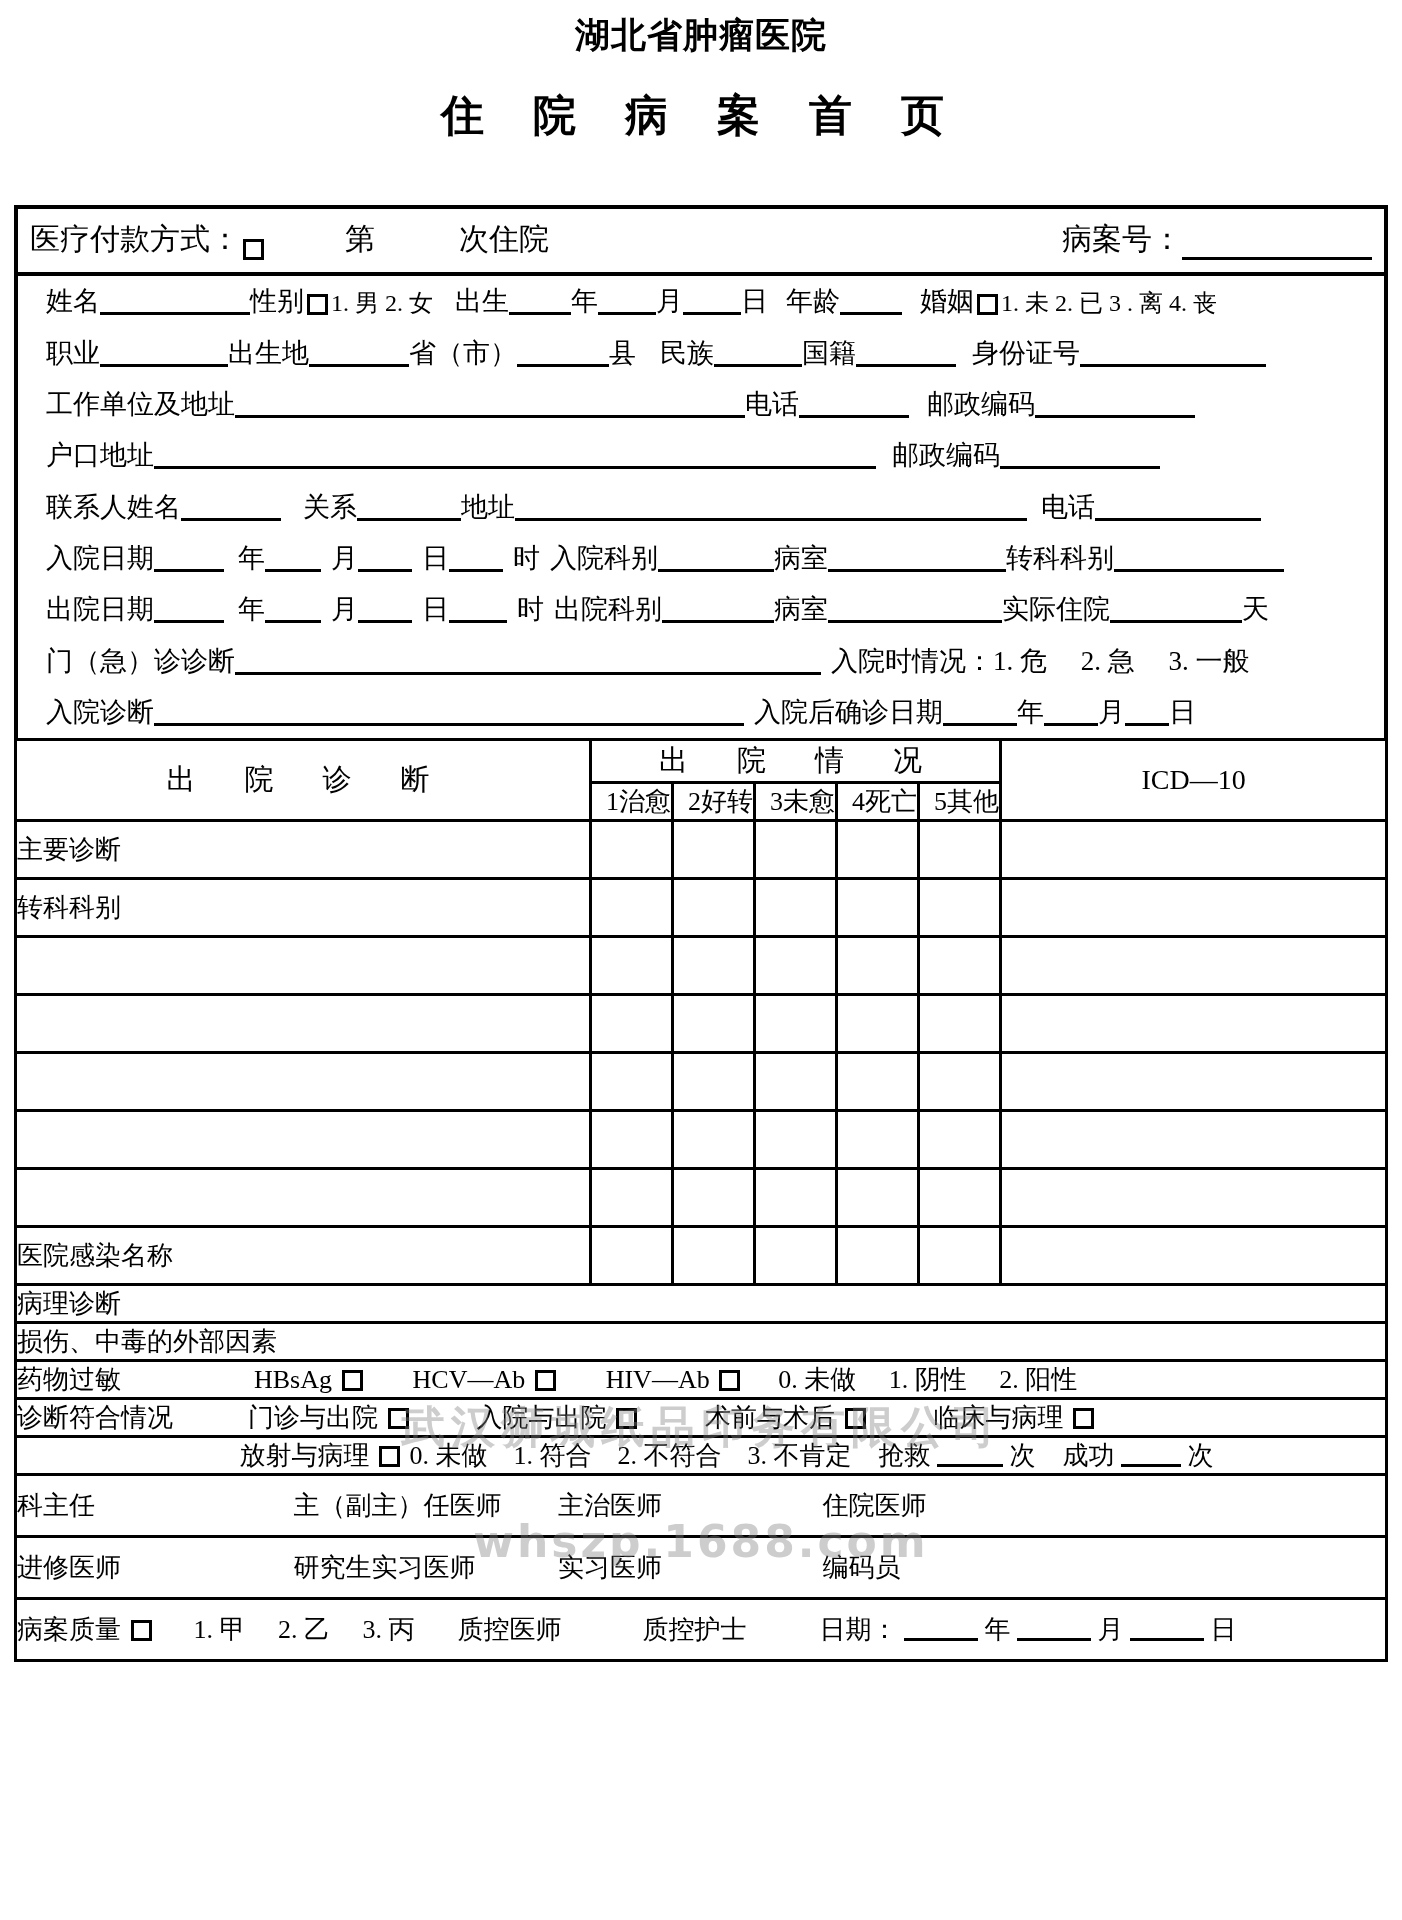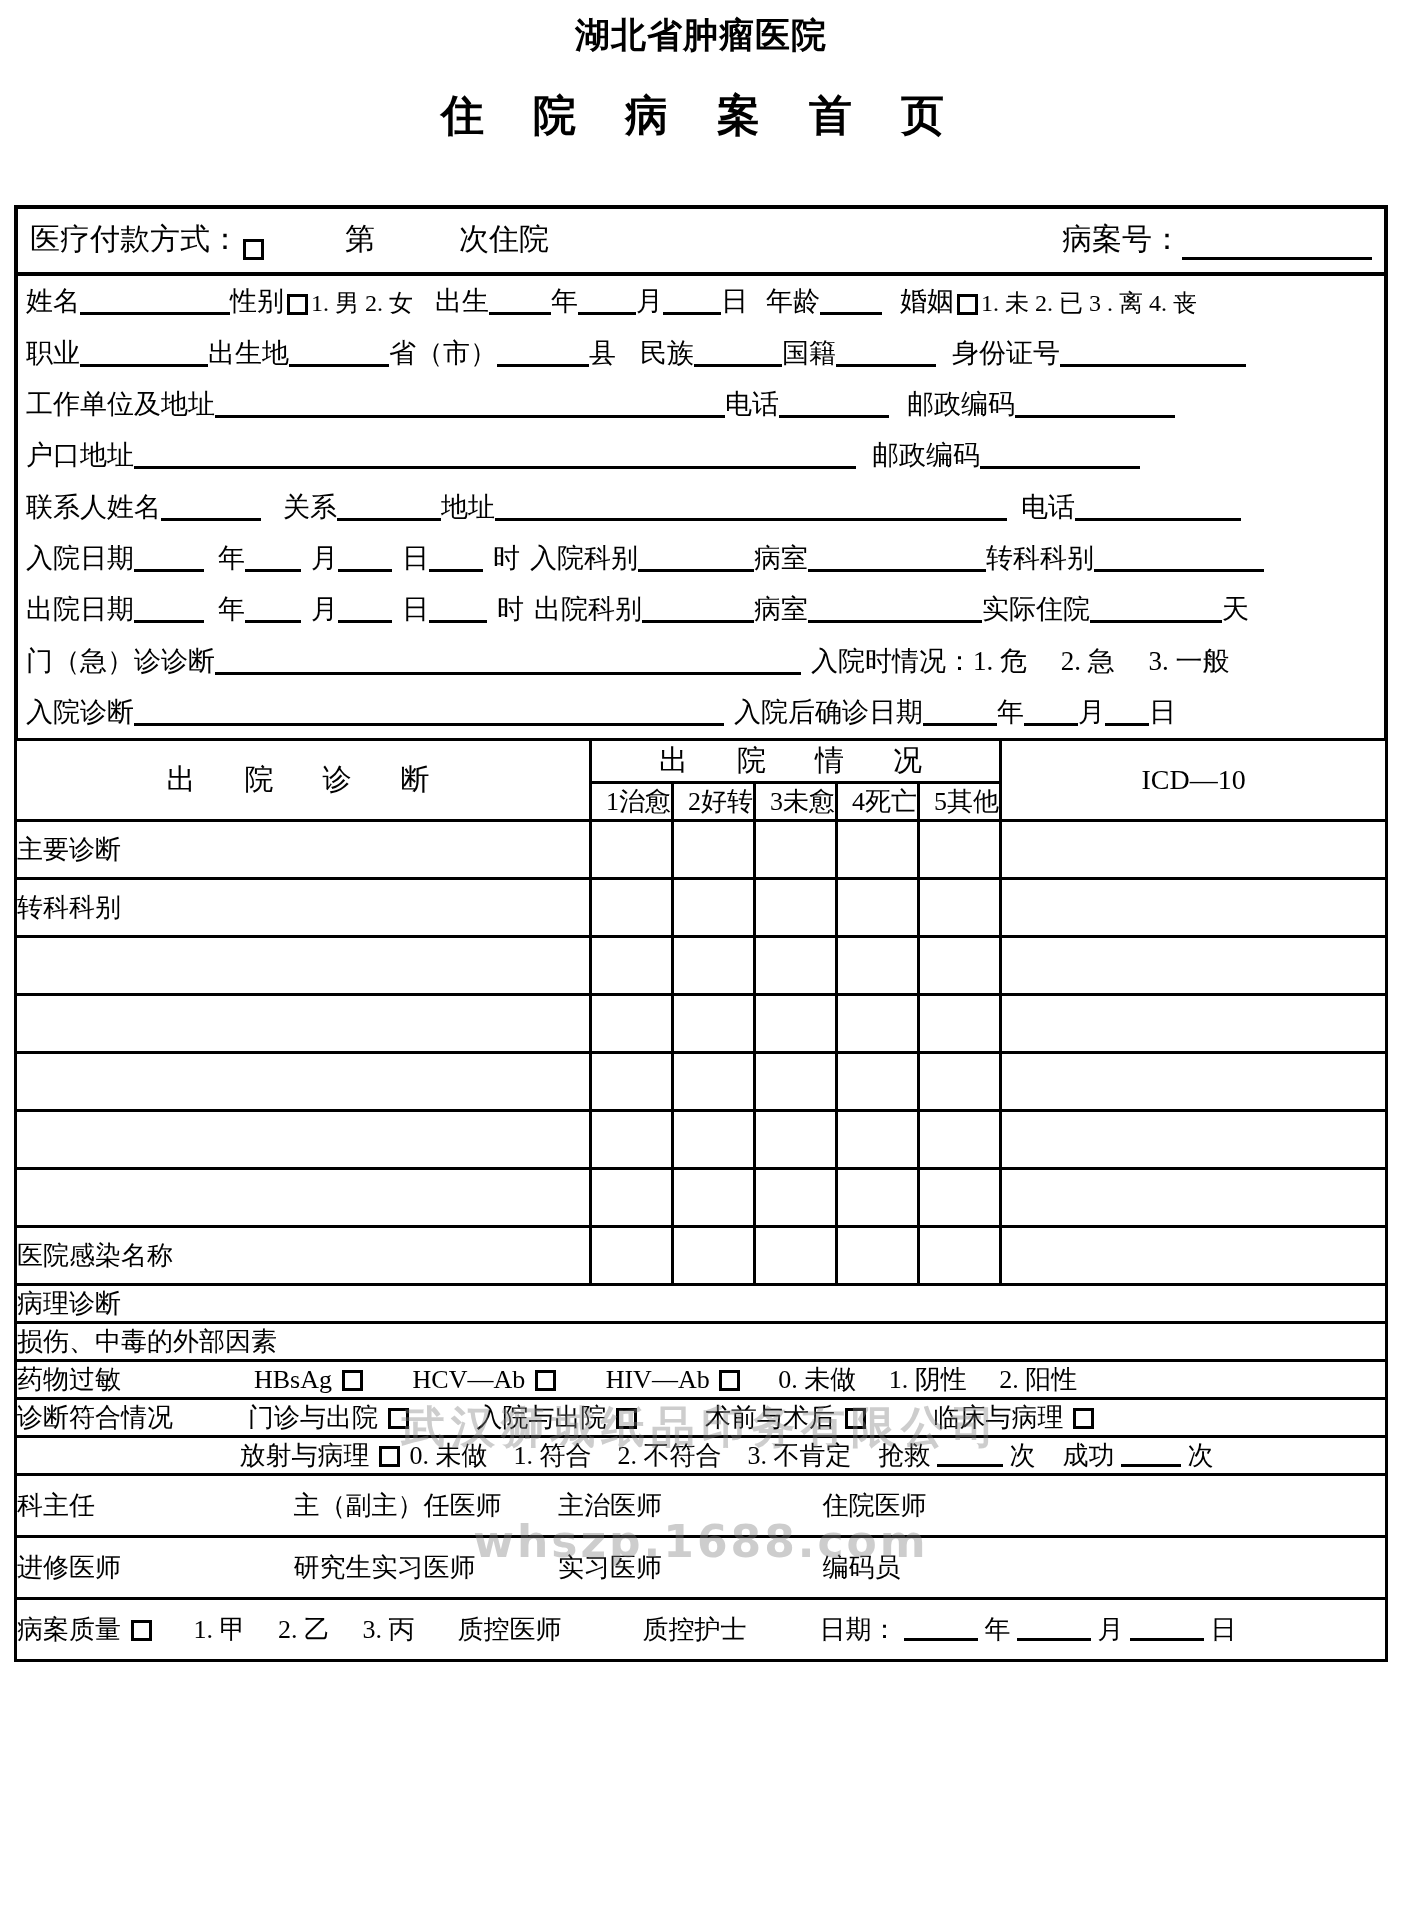--- a/index.html
+++ b/index.html
@@ -38,21 +38,21 @@
   .vline-r { position:absolute; right:0; top:0; bottom:0; border-left:4px solid #000; }
 
   .payrow {
     position:relative; font-size:30px; padding:10px 16px 12px 16px;
     display:flex; align-items:flex-end;
   }
   .payrow .sp1 { display:inline-block; width:78px; }
   .payrow .sp2 { display:inline-block; width:84px; }
   .payrow .grow { flex:1; }
 
-  .infoblock { position:relative; padding:0 12px; }
+  .infoblock { position:relative; padding:0 32px; }
   .inforow {
     font-size:27px; line-height:1.0;
     padding:11px 0 12px 0;
     white-space:nowrap;
     display:flex; align-items:flex-end;
   }
   .sm { font-size:24px; }
 
   
   table.grid { border-collapse:collapse; width:100%; table-layout:fixed; }

